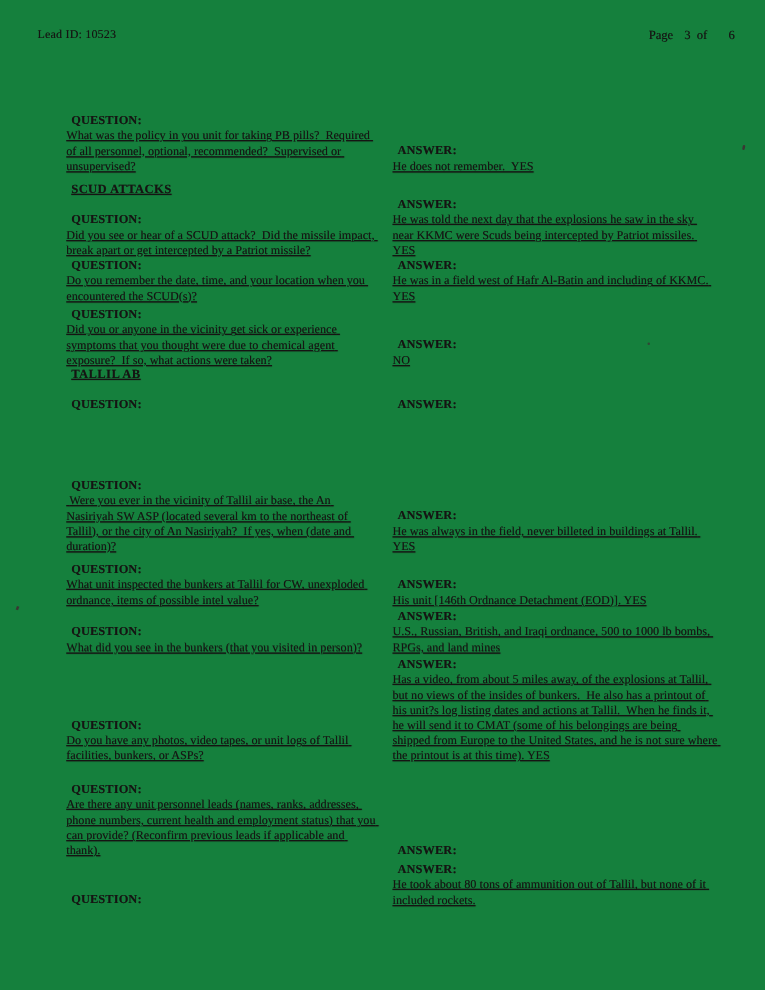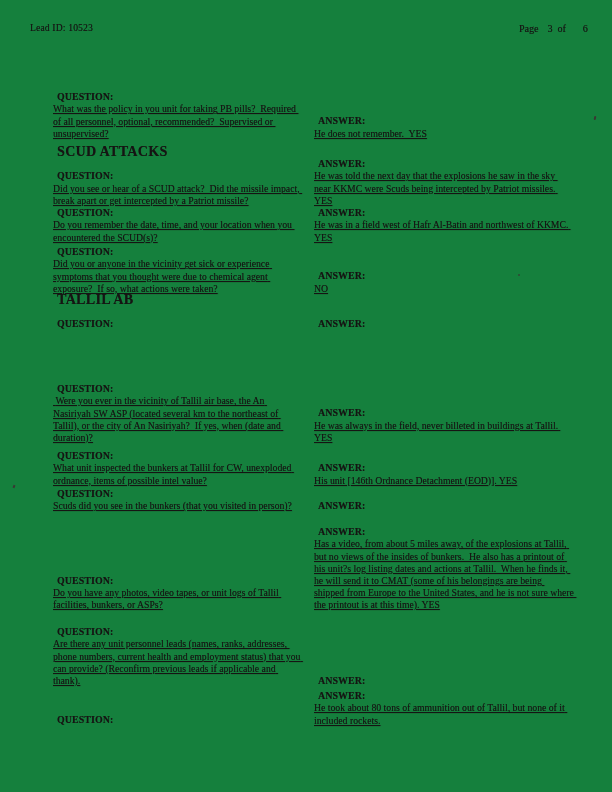--- a/index.html
+++ b/index.html
@@ -21,22 +21,23 @@
   .hdr-right{
     position:absolute;left:519px;top:23px;width:80px;
     font-size:10px;display:flex;
   }
   .hdr-right span{display:inline-block;}
   .pg-num{margin-left:9px;}
   .pg-of{margin-left:5px;}
   .pg-total{margin-left:17px;}
   .section-heading{
     position:absolute;left:57px;
-    font-weight:bold;font-size:14px;letter-spacing:0.35px;
+    font-weight:bold;font-size:10px;letter-spacing:0.35px;
     line-height:12.3px;
+    text-decoration:underline;
   }
   .qa-row{
     position:absolute;left:53px;width:521px;
     display:flex;align-items:flex-end;gap:12px;
   }
   .qcell{width:249px;flex:0 0 249px;}
   .acell{flex:1 1 auto;max-width:270px;margin-left:0;}
   .cell-label{
     display:block;font-weight:bold;
     font-size:9.8px;line-height:12.4px;
@@ -100,21 +101,21 @@
     </div>
   </div>
 
   <div class="qa-row" style="top:207px">
     <div class="qcell">
       <span class="cell-label txt">QUESTION:</span>
       <span class="cell-text txt">Do you remember the date, time, and your location when you encountered the SCUD(s)?</span>
     </div>
     <div class="acell">
       <span class="cell-label txt">ANSWER:</span>
-      <span class="cell-text txt">He was in a field west of Hafr Al-Batin and northwest of KKMC. YES</span>
+      <span class="cell-text txt">He was in a field west of Hafr Al-Batin and including of KKMC. YES</span>
     </div>
   </div>
 
   <div class="qa-row" style="top:246px">
     <div class="qcell">
       <span class="cell-label txt">QUESTION:</span>
       <span class="cell-text txt">Did you or anyone in the vicinity get sick or experience symptoms that you thought were due to chemical agent exposure?  If so, what actions were taken?</span>
     </div>
     <div class="acell">
       <span class="cell-label txt">ANSWER:</span>
@@ -151,24 +152,25 @@
     </div>
     <div class="acell">
       <span class="cell-label txt">ANSWER:</span>
       <span class="cell-text txt">His unit [146th Ordnance Detachment (EOD)]. YES</span>
     </div>
   </div>
 
   <div class="qa-row" style="top:488px">
     <div class="qcell">
       <span class="cell-label txt">QUESTION:</span>
-      <span class="cell-text txt">Scuds did you see in the bunkers (that you visited in person)?</span>
-    </div>
-    <div class="acell">
-      <span class="cell-label txt">ANSWER:</span>
+      <span class="cell-text txt">What did you see in the bunkers (that you visited in person)?</span>
+    </div>
+    <div class="acell">
+      <span class="cell-label txt">ANSWER:</span>
+      <span class="cell-text txt">U.S., Russian, British, and Iraqi ordnance, 500 to 1000 lb bombs, RPGs, and land mines</span>
     </div>
   </div>
 
   <div class="qa-row" style="top:526px">
     <div class="qcell">
       <span class="cell-label txt">QUESTION:</span>
       <span class="cell-text txt">Do you have any photos, video tapes, or unit logs of Tallil facilities, bunkers, or ASPs?</span>
     </div>
     <div class="acell">
       <span class="cell-label txt">ANSWER:</span>

